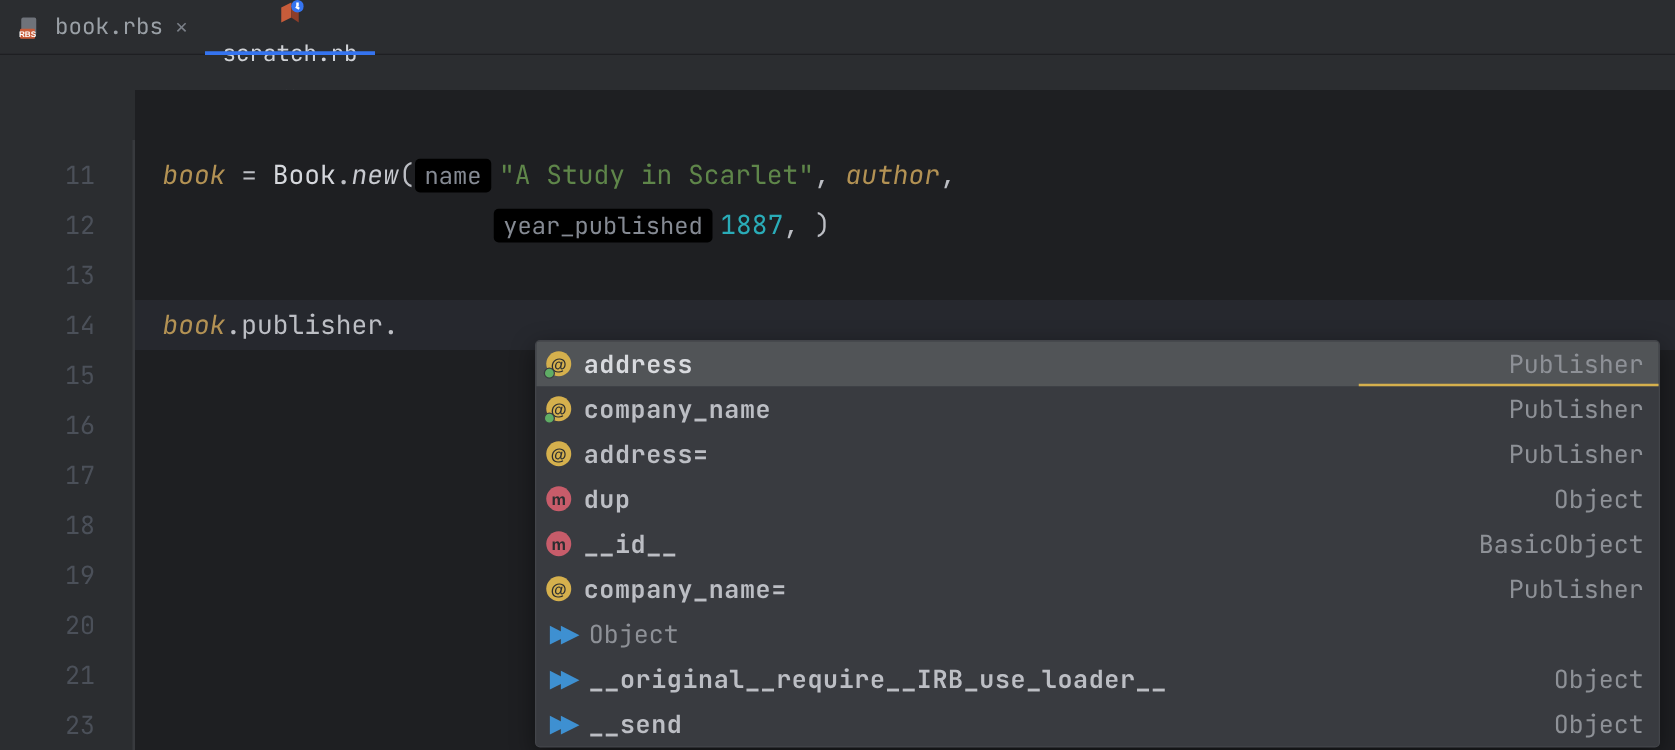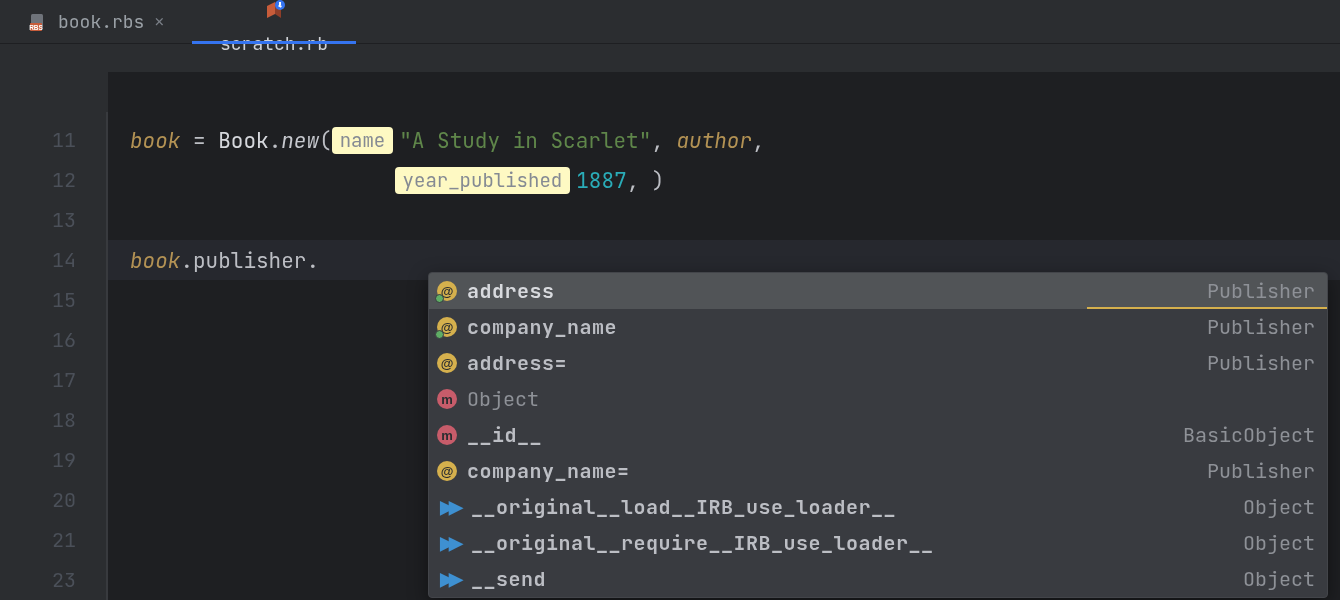--- a/index.html
+++ b/index.html
@@ -18,21 +18,21 @@
     display: flex;
     height: 44px;
     background: #2b2d30;
     border-bottom: 1px solid #1e1f22;
     align-items: stretch;
   }
   .tab {
     display: flex;
     align-items: center;
     gap: 10px;
-    padding: 0 28px;
+    padding: 0 14px;
     font-size: 18px;
     color: #9aa0a6;
     cursor: pointer;
     position: relative;
   }
   .tab.active {
     background: #2b2d30;
     color: #d0d2d6;
     flex-direction: column;
   }
@@ -85,21 +85,21 @@
   .line.caret-line { background: #26282e; }
 
   
   .tk-var      { color: #b39254; font-style: italic; }
   .tk-op       { color: #bcbec4; }
   .tk-const    { color: #d5d7dc; }
   .tk-method   { color: #c7c9cf; font-style: italic; }
   .tk-paren    { color: #bcbec4; }
   .tk-hint {
     color: #858a93;
-    background: #fef9c3;
+    background: #000000;
     border-radius: 4px;
     padding: 1px 8px;
     margin-right: 6px;
     font-style: normal;
     font-size: 19px;
   }
   .tk-str      { color: #5f864a; }
   .tk-num      { color: #2aacb8; }
   .tk-kwarg    { color: #b39254; font-style: italic; }
   .tk-call     { color: #bcbec4; }
@@ -272,35 +272,35 @@
           <span class="name">company_name</span>
           <span class="type">Publisher</span>
         </div>
         <div class="popup-row">
           <span class="ic ic-attr">@</span>
           <span class="name">address=</span>
           <span class="type">Publisher</span>
         </div>
         <div class="popup-row">
           <span class="ic ic-method">m</span>
+          <span class="name">dup</span>
           <span class="type">Object</span>
         </div>
         <div class="popup-row">
           <span class="ic ic-method">m</span>
           <span class="name">__id__</span>
           <span class="type">BasicObject</span>
         </div>
         <div class="popup-row">
           <span class="ic ic-attr">@</span>
           <span class="name">company_name=</span>
           <span class="type">Publisher</span>
         </div>
         <div class="popup-row">
           <span class="ic ic-arrow">▶▶</span>
-          <span class="name">__original__load__IRB_use_loader__</span>
           <span class="type">Object</span>
         </div>
         <div class="popup-row">
           <span class="ic ic-arrow">▶▶</span>
           <span class="name">__original__require__IRB_use_loader__</span>
           <span class="type">Object</span>
         </div>
         <div class="popup-row">
           <span class="ic ic-arrow">▶▶</span>
           <span class="name">__send</span>

